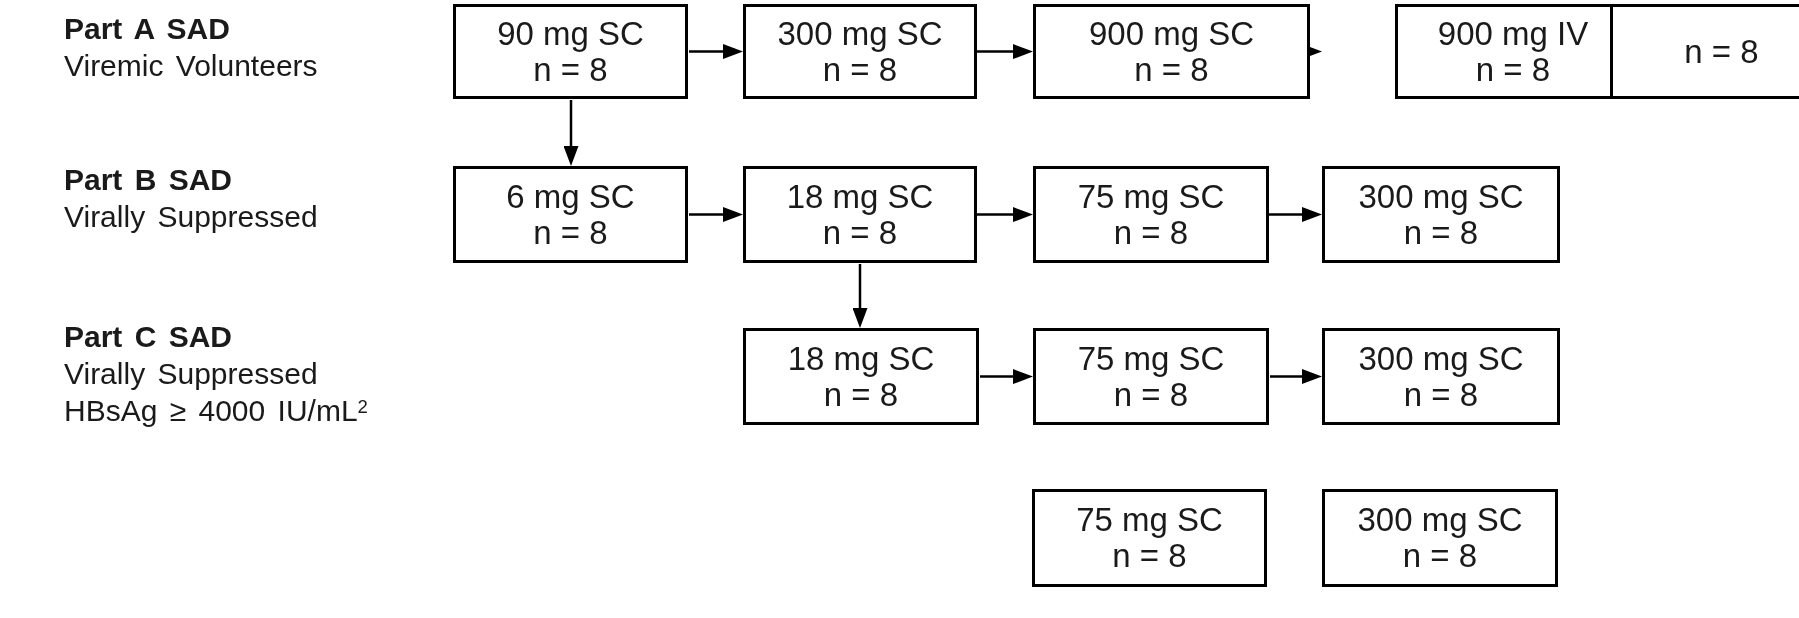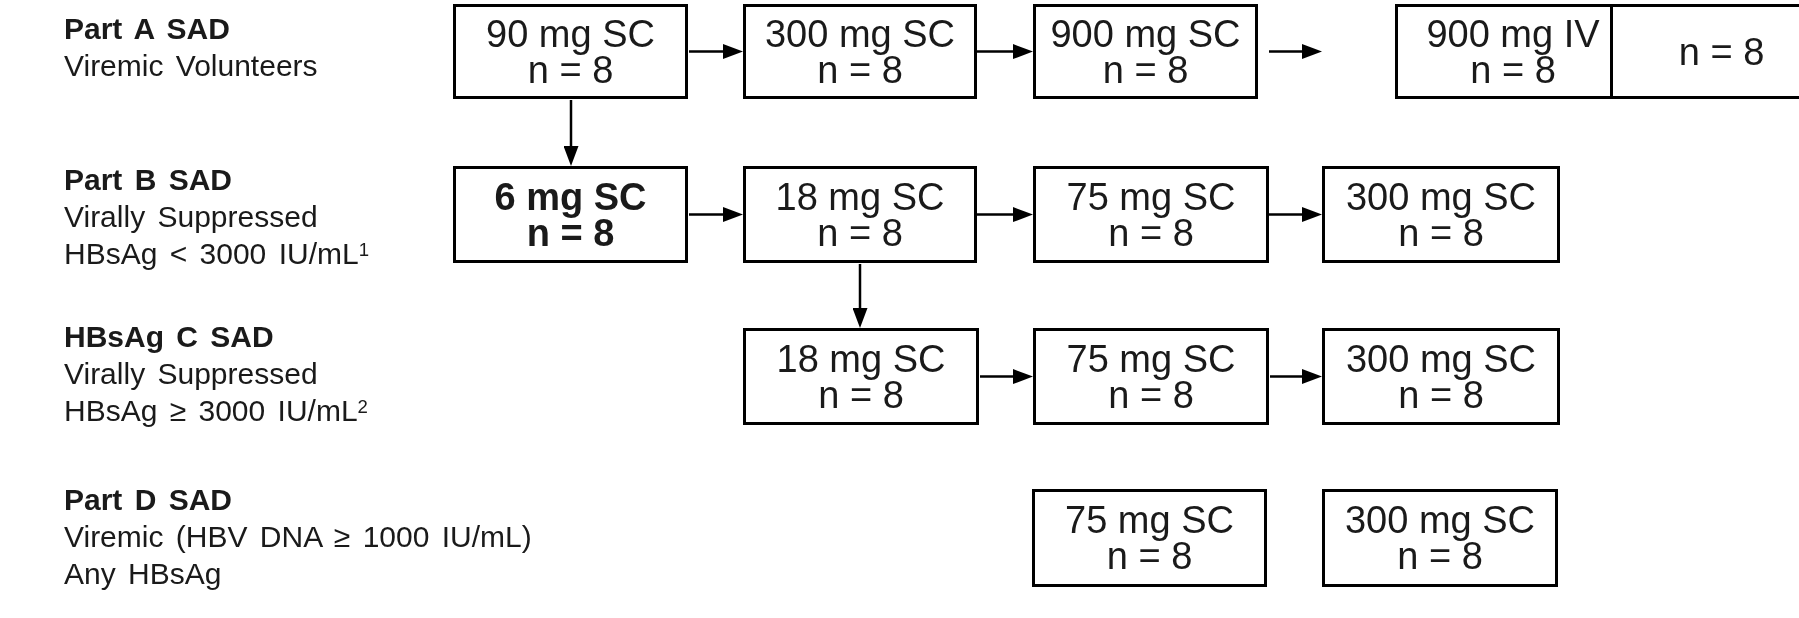--- a/index.html
+++ b/index.html
@@ -13,21 +13,21 @@
     margin-left:45px;
   }
   .arrow-layer{position:absolute;left:0;top:0;width:1799px;height:618px;}
   .dose-box{
     position:absolute;
     box-sizing:border-box;
     border:3px solid #000000;
     background:#ffffff;
     display:flex;flex-direction:column;
     align-items:center;justify-content:center;
-    font-size:38px;line-height:36px;
+    font-size:33px;line-height:36px;
     text-align:center;
     white-space:nowrap;
   }
   .part-label{
     position:absolute;left:19px;
     font-size:30px;line-height:37px;
     word-spacing:4px;
     white-space:nowrap;
   }
   .part-title{font-weight:bold;}
@@ -63,56 +63,50 @@
   </svg>
 
   <div class="part-label" style="top:10px;">
     <div class="part-title">Part A SAD</div>
     <div class="part-line">Viremic Volunteers</div>
   </div>
 
   <div class="part-label" style="top:161px;">
     <div class="part-title">Part B SAD</div>
     <div class="part-line">Virally Suppressed</div>
-    <div class="part-line"><span>HBsAg &lt; 3000 IU/mL</span><span class="sup">1</span></div>
   </div>
 
   <div class="part-label" style="top:318px;">
-    <div class="part-title">HBsAg C SAD</div>
+    <div class="part-title">Part C SAD</div>
     <div class="part-line">Virally Suppressed</div>
-    <div class="part-line"><span>HBsAg ≥ 3000 IU/mL</span><span class="sup">2</span></div>
+    <div class="part-line"><span>HBsAg ≥ 4000 IU/mL</span><span class="sup">2</span></div>
   </div>
 
-  <div class="part-label" style="top:481px;">
-    <div class="part-title">Part D SAD</div>
-    <div class="part-line">Viremic (HBV DNA ≥ 1000 IU/mL)</div>
-    <div class="part-line">Any HBsAg</div>
-  </div>
 
   <div class="dose-box" style="left:408px;top:4px;width:235px;height:95px;">
     <div>90 mg SC</div>
     <div>n = 8</div>
   </div>
   <div class="dose-box" style="left:698px;top:4px;width:234px;height:95px;">
     <div>300 mg SC</div>
     <div>n = 8</div>
   </div>
-  <div class="dose-box" style="left:988px;top:4px;width:225px;height:95px;">
+  <div class="dose-box" style="left:988px;top:4px;width:277px;height:95px;">
     <div>900 mg SC</div>
     <div>n = 8</div>
   </div>
   <div class="dose-box" style="left:1350px;top:4px;width:236px;height:95px;">
     <div>900 mg IV</div>
     <div>n = 8</div>
   </div>
   <div class="dose-box" style="left:1565px;top:4px;width:223px;height:95px;">
     <div>n = 8</div>
   </div>
 
-  <div class="dose-box" style="left:408px;top:166px;width:235px;height:97px;font-weight:bold;">
+  <div class="dose-box" style="left:408px;top:166px;width:235px;height:97px;">
     <div>6 mg SC</div>
     <div>n = 8</div>
   </div>
   <div class="dose-box" style="left:698px;top:166px;width:234px;height:97px;">
     <div>18 mg SC</div>
     <div>n = 8</div>
   </div>
   <div class="dose-box" style="left:988px;top:166px;width:236px;height:97px;">
     <div>75 mg SC</div>
     <div>n = 8</div>

